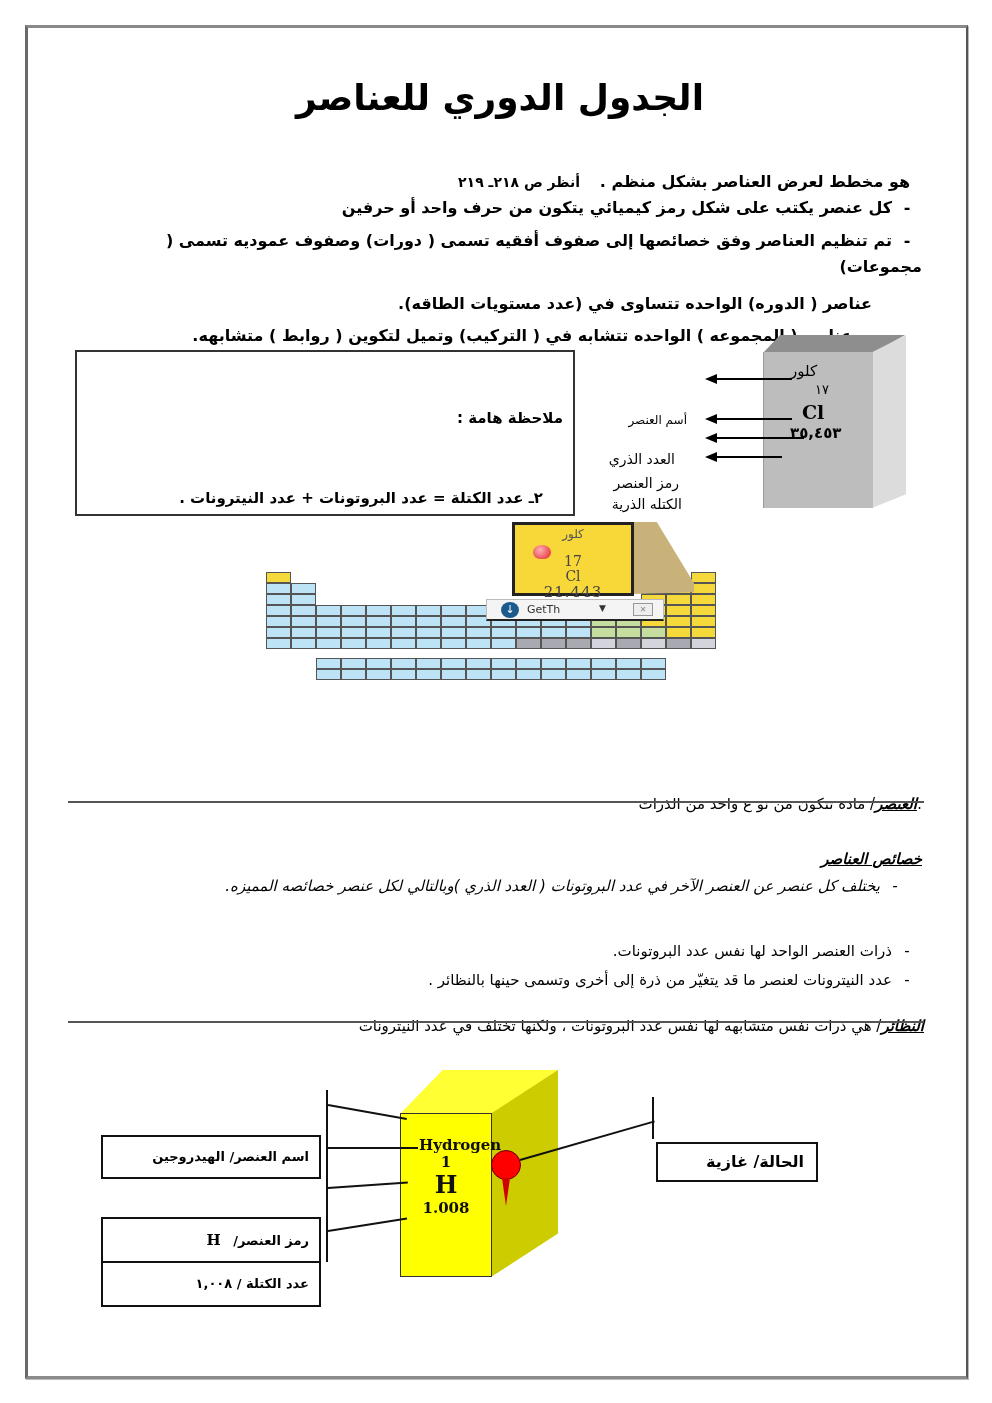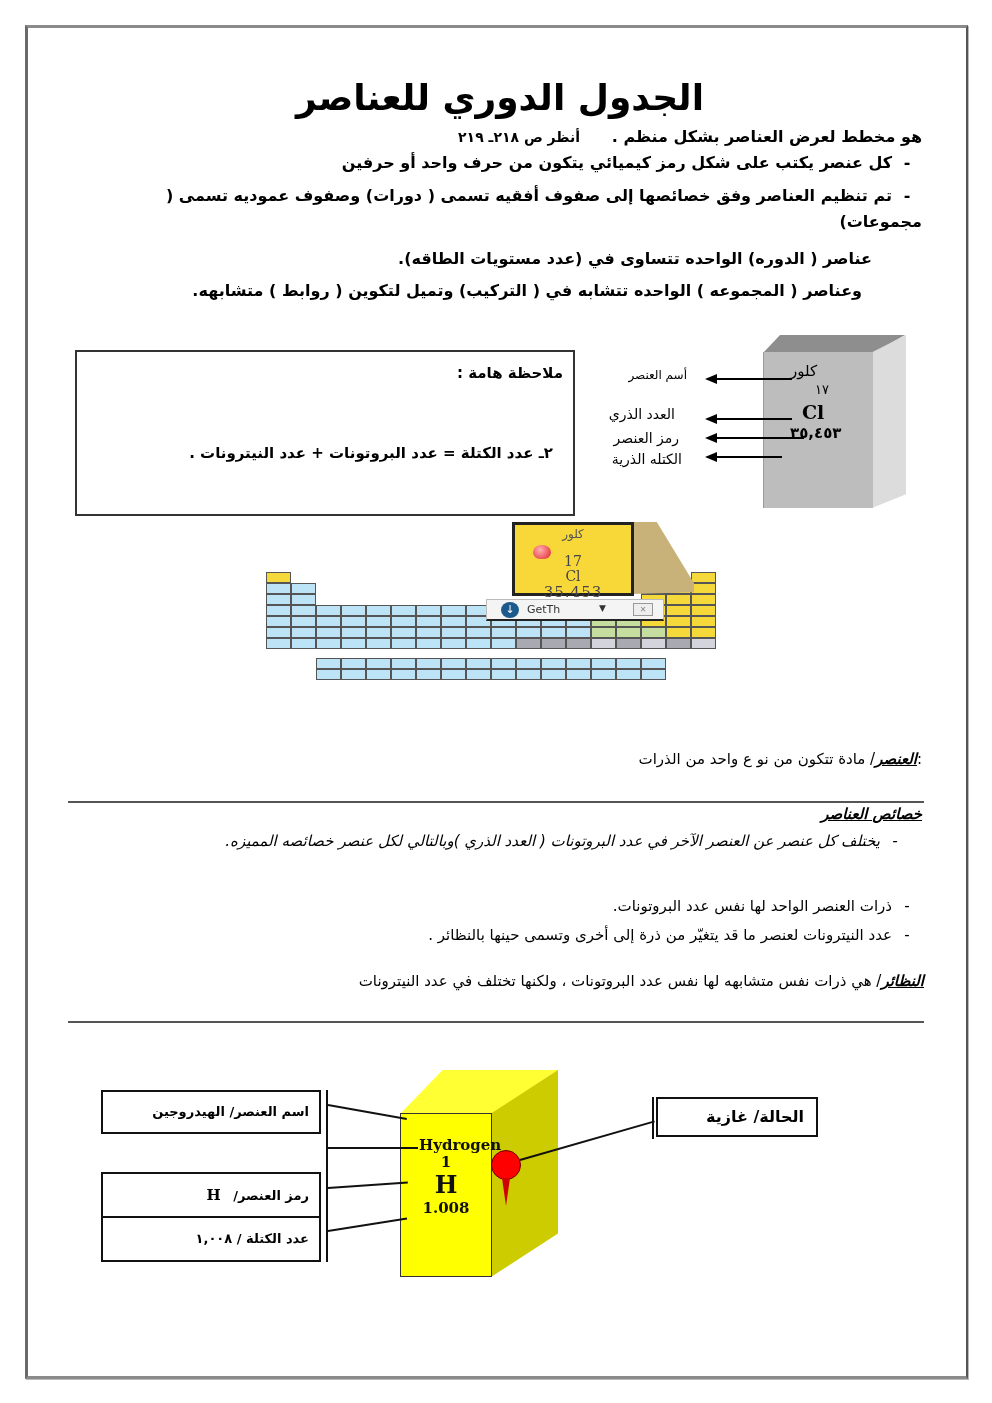--- a/index.html
+++ b/index.html
@@ -5,21 +5,21 @@
   * { box-sizing: border-box; margin: 0; padding: 0; }
   html, body { width: 992px; height: 1403px; background: #ffffff; overflow: hidden; }
   body { position: relative; font-family: "DejaVu Sans", "Liberation Sans", sans-serif; color: #000; }
   .page-border {
     position: absolute; left: 25px; top: 25px; width: 943px; height: 1354px;
     border-top: 3px solid #8a8a8a; border-left: 3px solid #6a6a6a;
     border-right: 2px solid #555; border-bottom: 3px solid #8a8a8a;
     box-shadow: 1px 1px 0 #bbb;
   }
   .abs { position: absolute; }
-  .rtl { direction: rtl; text-align: right; unicode-bidi: plaintext; }
+  .rtl { direction: rtl; text-align: right; unicode-bidi: plaintext; margin-top: 45px; }
   .title {
     left: 280px; top: 74px; width: 440px; text-align: center;
     font-family: "DejaVu Sans", sans-serif; font-weight: bold; font-size: 36px; line-height: 48px;
   }
   .intro-line { font-size: 16px; font-weight: bold; line-height: 22px; white-space: nowrap; }
   .bullet-line { font-size: 16px; font-weight: bold; line-height: 26px; }
   .dash { display: inline-block; width: 30px; text-align: center; }
   .note-box {
     left: 75px; top: 350px; width: 500px; height: 166px; border: 2px solid #333; background: #fff;
   }
@@ -72,35 +72,35 @@
   .h-text { font-family: "DejaVu Serif", "Liberation Serif", serif; font-weight: bold; text-align: center; color: #111; }
   .state-box { left: 656px; top: 1097px; width: 162px; height: 40px; border: 2px solid #111; font-size: 16px; font-weight: bold; padding: 8px 12px 0 0; }
 </style>
 </head>
 <body>
 
 <div class="page-border"></div>
 
 <div class="abs title" style="direction:rtl;">الجدول الدوري للعناصر</div>
 
-<div class="abs intro-line rtl" style="right:70px; top:126px;">هو مخطط لعرض العناصر بشكل منظم .</div>
+<div class="abs intro-line rtl" style="right:82px; top:126px;">هو مخطط لعرض العناصر بشكل منظم .</div>
 <div class="abs intro-line rtl" style="right:412px; top:126px; font-size:14px;">أنظر ص ٢١٨ـ ٢١٩</div>
 
 <div class="abs bullet-line rtl" style="right:70px; top:150px; width:620px;">
   <span class="dash">-</span><span>كل عنصر  يكتب على شكل رمز كيميائي يتكون من حرف واحد أو حرفين</span>
 </div>
 <div class="abs bullet-line rtl" style="right:70px; top:183px; width:790px;">
   <span class="dash">-</span><span>تم تنظيم العناصر وفق خصائصها إلى صفوف أفقيه تسمى ( دورات) وصفوف عموديه تسمى ( مجموعات)</span>
 </div>
 <div class="abs bullet-line rtl" style="right:120px; top:246px; width:640px;">عناصر ( الدوره) الواحده  تتساوى في (عدد مستويات الطاقه).</div>
 <div class="abs bullet-line rtl" style="right:130px; top:278px; width:700px;">وعناصر ( المجموعه ) الواحده  تتشابه في ( التركيب) وتميل لتكوين ( روابط ) متشابهه.</div>
 
 <div class="abs note-box">
   <div class="t rtl" style="position:absolute; right:10px; top:10px;">ملاحظة هامة  :</div>
-  <div class="t rtl" style="position:absolute; right:20px; top:90px; width:460px;text-align:right;">٢ـ  عدد الكتلة = عدد البروتونات  +  عدد النيترونات .</div>
+  <div class="t rtl" style="position:absolute; right:30px; top:90px; width:460px;text-align:right;">٢ـ  عدد الكتلة = عدد البروتونات  +  عدد النيترونات .</div>
 </div>
 
 <div class="abs gray-cube-top"></div>
 <div class="abs gray-cube-side"></div>
 <div class="abs gray-cube-front"></div>
 <div class="abs" style="left:790px; top:362px; font-size:15px;">كلور</div>
 <div class="abs" style="left:815px; top:382px; font-size:13px;">١٧</div>
 <div class="abs" style="left:802px; top:401px; font-size:19px; font-weight:bold; font-family:'DejaVu Serif',serif;">Cl</div>
 <div class="abs" style="left:790px; top:424px; font-size:15px; font-weight:bold;">٣٥,٤٥٣</div>
 
@@ -231,21 +231,21 @@
     <div class="pt-cell" style="left: 350px; top: 97px;"></div>
     <div class="pt-cell" style="left: 375px; top: 86px;"></div>
     <div class="pt-cell" style="left: 375px; top: 97px;"></div>
   </div>
 
 <div class="abs callout-tail"></div>
 <div class="abs callout-box">
   <div style="font-size:12px; line-height:14px; margin-top:2px; color:#555;">كلور</div>
   <div style="font-size:14px; line-height:15px;margin-top:13px;">17</div>
   <div style="font-size:14px; line-height:15px;">Cl</div>
-  <div style="font-size:15px; line-height:17px; letter-spacing:1px;">35.453</div>
+  <div style="font-size:15px; line-height:17px; letter-spacing:1px;">21.443</div>
   <div style="position:absolute; left:18px; top:20px; width:18px; height:14px; background:radial-gradient(circle at 40% 35%, #ffb0b0, #e0202a); border-radius:50% 50% 45% 45%;"></div>
 </div>
 
 <div class="abs getth">
   <span style="position:absolute; left:14px; top:2px; width:18px; height:16px; border-radius:50%; background:#1c5a8e; color:#fff; font-size:11px; text-align:center; line-height:16px;">↓</span>
   <span style="position:absolute; left:40px; top:3px; font-family:'DejaVu Sans',sans-serif;">GetTh</span>
   <span style="position:absolute; left:112px; top:3px; font-size:9px;">▼</span>
   <span style="position:absolute; left:146px; top:3px; width:20px; height:13px; border:1px solid #999; font-size:8px; text-align:center; line-height:11px; color:#888; background:#eee;">✕</span>
 </div>
 

